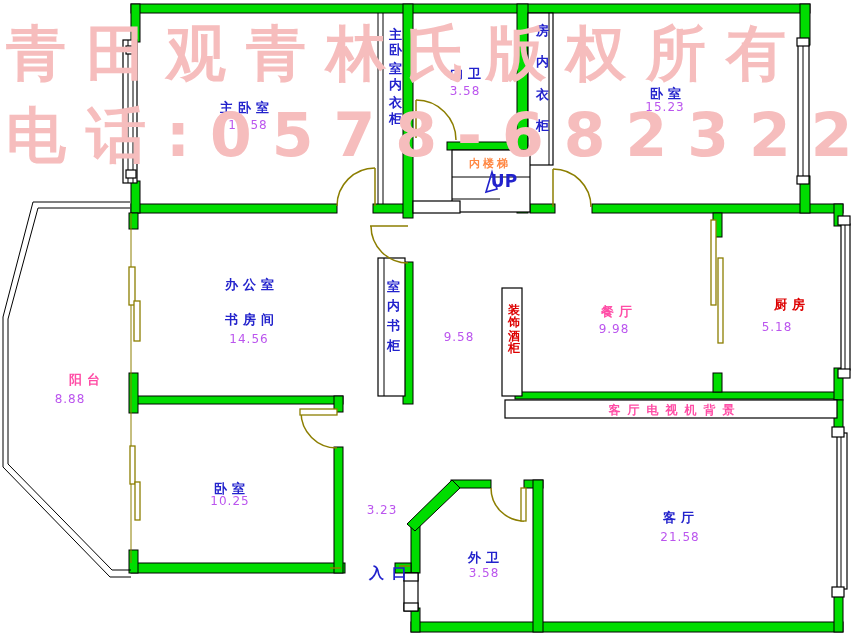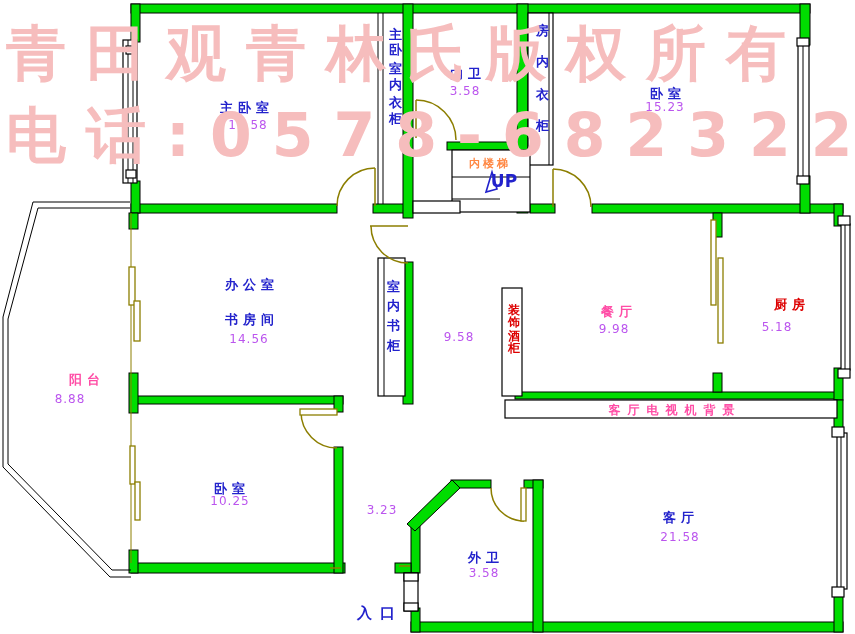--- a/index.html
+++ b/index.html
@@ -178,21 +178,21 @@
   <div class="t num" style="left:614px;top:322px;text-align:center;">9.98</div>
 
   <div class="t lbl red" style="left:779px;top:296px;margin-left:13px;">厨房</div>
   <div class="t num" style="left:777px;top:320px;text-align:right;">5.18</div>
 
   <div class="t lbl" style="left:232px;top:480px;">卧室</div>
   <div class="t num" style="left:230px;top:494px;">10.25</div>
 
   <div class="t num" style="left:382px;top:503px;">3.23</div>
 
-  <div class="t lbl entry" style="left:380px;top:564px;margin-top:40px;">入口</div>
+  <div class="t lbl entry" style="left:392px;top:564px;">入口</div>
 
   <div class="t lbl" style="left:486px;top:549px;">外卫</div>
   <div class="t num" style="left:484px;top:566px;">3.58</div>
 
   <div class="t lbl" style="left:681px;top:509px;">客厅</div>
   <div class="t num" style="left:680px;top:530px;">21.58</div>
 
   <div class="t orange" style="left:490px;top:156px;">内楼梯</div>
   <div class="t up" style="left:504px;top:171px;">UP</div>
 

